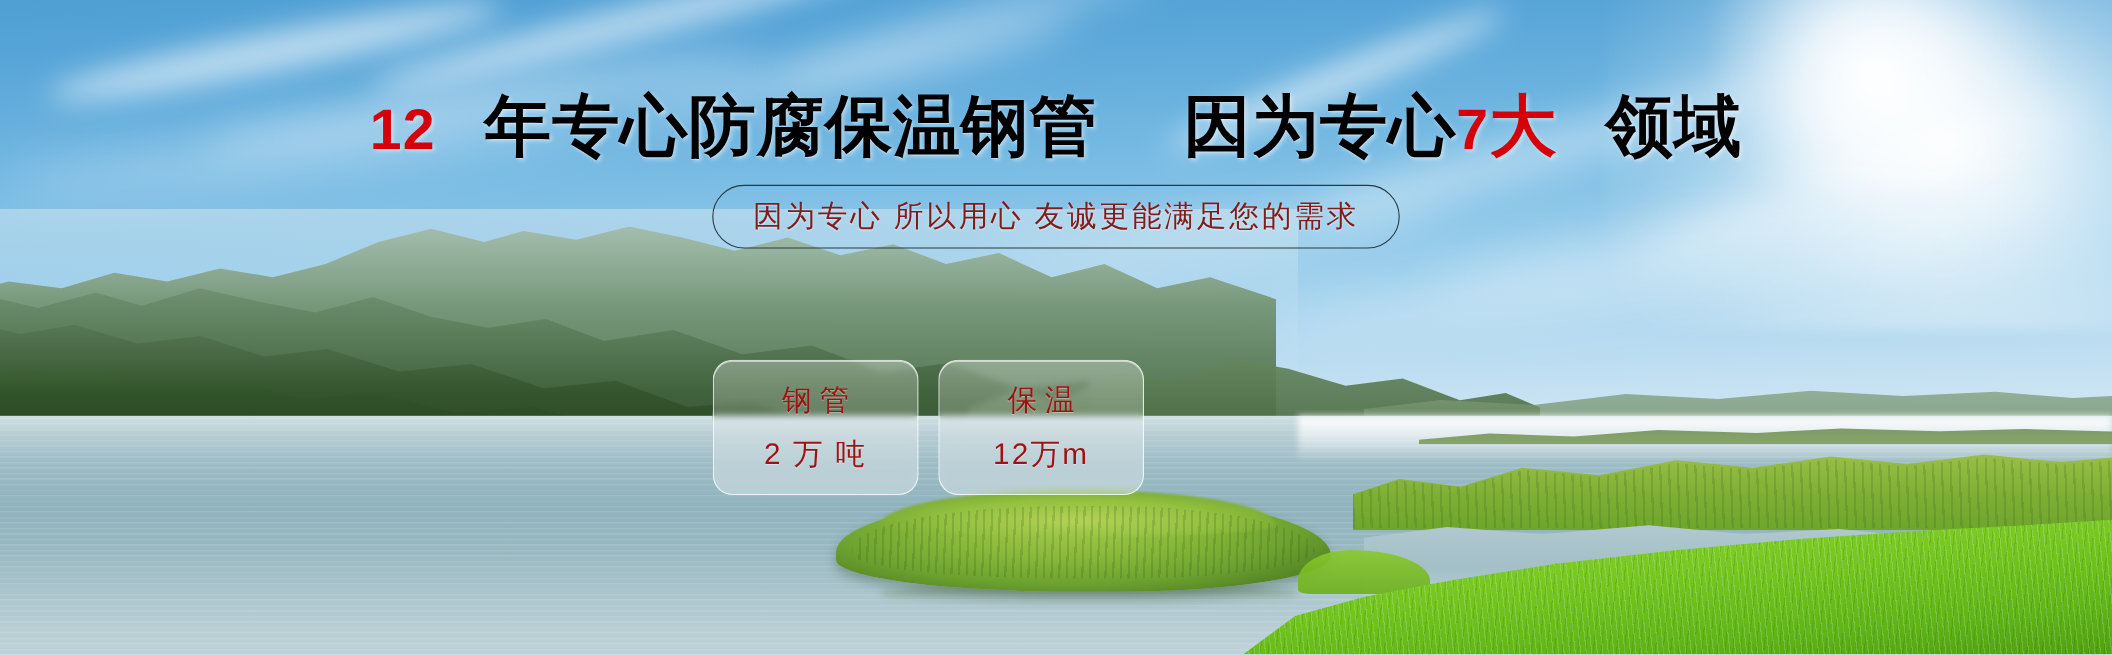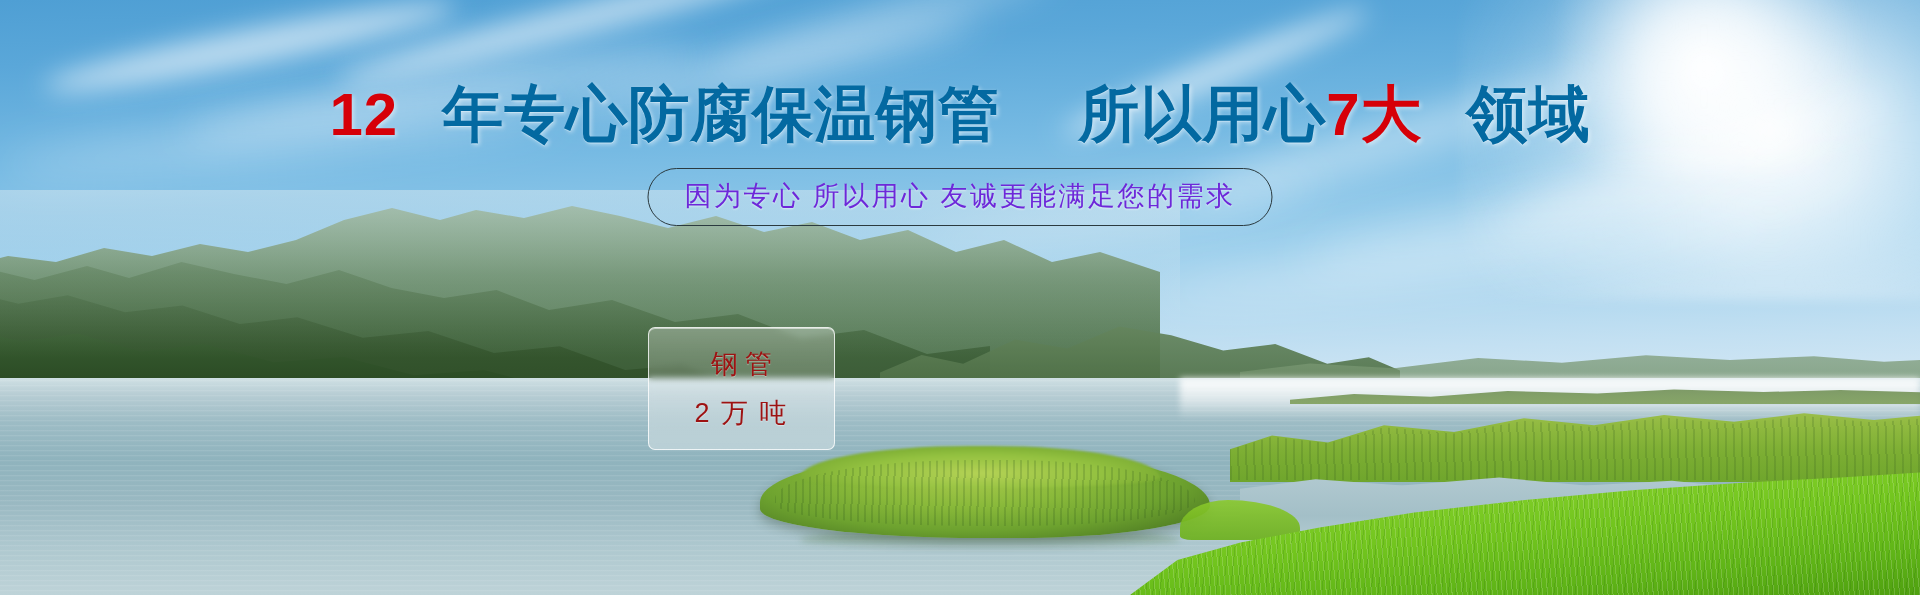--- a/index.html
+++ b/index.html
@@ -111,36 +111,36 @@
     clip-path:polygon(0% 100%,6% 72%,14% 58%,24% 46%,36% 34%,50% 24%,64% 16%,78% 10%,
       90% 6%,100% 2%,100% 100%);}
   .grass-left{position:absolute;left:1180px;top:500px;width:120px;height:40px;
     background:linear-gradient(180deg,#8ac92c 0%,#6cb01a 100%);
     border-radius:40% 60% 10% 10%/70% 70% 10% 10%;opacity:.9;}
 
   
   .headline{position:absolute;left:0;top:82px;width:1920px;text-align:center;
     font-size:61px;font-weight:bold;letter-spacing:1px;white-space:nowrap;
     line-height:1.05;}
-  .headline .blk{color:#0369a1;text-shadow:2px 2px 4px rgba(255,255,255,.45),0 1px 0 rgba(255,255,255,.3);margin-left:44px;}
+  .headline .blk{color:#000000;text-shadow:2px 2px 4px rgba(255,255,255,.45),0 1px 0 rgba(255,255,255,.3);margin-left:44px;}
   .headline .red{color:#d60008;text-shadow:2px 2px 4px rgba(255,255,255,.45);}
-  .headline .num{font-size:60px;font-weight:bold;}
+  .headline .num{font-size:52px;font-weight:bold;}
   .headline .gap{display:inline-block;width:34px;}
 
   .pill{position:absolute;left:50%;top:168px;transform:translateX(-50%);
     border:1.6px solid #2b3a3f;border-radius:30px;
     padding:9px 36px 11px;background:transparent;
-    font-size:27px;color:#6d28d9;letter-spacing:2.5px;white-space:nowrap;
+    font-size:27px;color:#7f1d1d;letter-spacing:2.5px;white-space:nowrap;
     text-shadow:0 1px 2px rgba(255,255,255,.55);}
 
   
   .cards{position:absolute;left:648px;top:327px;display:flex;gap:18px;}
   .card{width:187px;height:123px;
     border:1px solid rgba(255,255,255,.78);
-    border-radius:7px;
+    border-radius:18px;
     background:linear-gradient(180deg,rgba(255,255,255,.30) 0%,rgba(255,255,255,.22) 42%,rgba(255,255,255,.34) 100%);
     backdrop-filter:blur(3px);
     box-shadow:inset 0 1px 0 rgba(255,255,255,.55);
     display:flex;flex-direction:column;align-items:center;justify-content:center;
     box-sizing:border-box;}
   .card .c-title{font-size:27px;color:#9d1212;letter-spacing:7px;text-indent:7px;
     font-weight:500;margin-bottom:13px;text-shadow:0 1px 1px rgba(255,255,255,.4);}
   .card .c-val{font-size:27px;color:#9d1212;letter-spacing:2px;font-weight:500;
     text-shadow:0 1px 1px rgba(255,255,255,.4);}
   .card .c-val sup{font-size:16px;vertical-align:super;letter-spacing:0;}
@@ -187,30 +187,36 @@
   <div class="island-refl"></div>
   <div class="island"></div>
   <div class="island-top"></div>
   <div class="island-tex"></div>
 
   <div class="grass-left"></div>
   <div class="grass-fg"></div>
   <div class="grass-blades"></div>
 
   <div class="headline">
-    <span class="red num">12</span><span class="blk">年专心防腐保温钢管</span><span class="gap"></span><span class="blk">所以用心</span><span class="red num">7</span><span class="red">大</span><span class="blk">领域</span>
+    <span class="red num">12</span><span class="blk">年专心防腐保温钢管</span><span class="gap"></span><span class="blk">因为专心</span><span class="red num">7</span><span class="red">大</span><span class="blk">领域</span>
   </div>
 
   <div class="pill">因为专心 所以用心  友诚更能满足您的需求</div>
 
   <div class="cards">
 
     <div class="card">
       <div class="c-title">钢管</div>
       <div class="c-val">
         <span>2 万 吨</span><sup></sup>
       </div>
     </div>
 
 
+    <div class="card">
+      <div class="c-title">保温</div>
+      <div class="c-val">
+        <span>12万m</span><sup></sup>
+      </div>
+    </div>
 
   </div>
 </div>
 
 </body></html>

